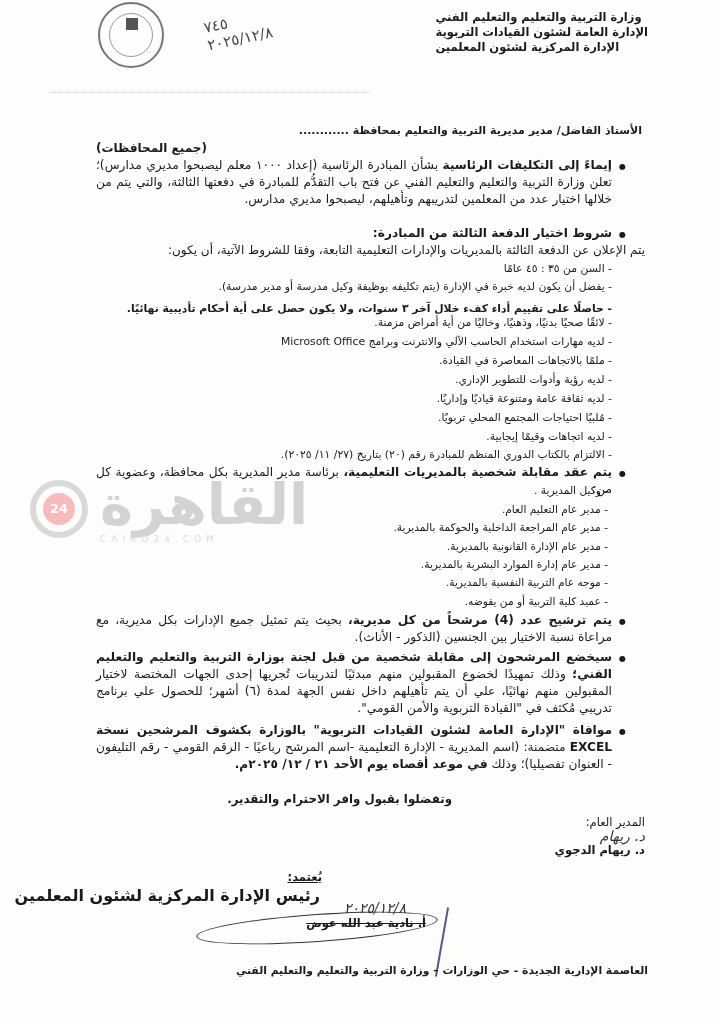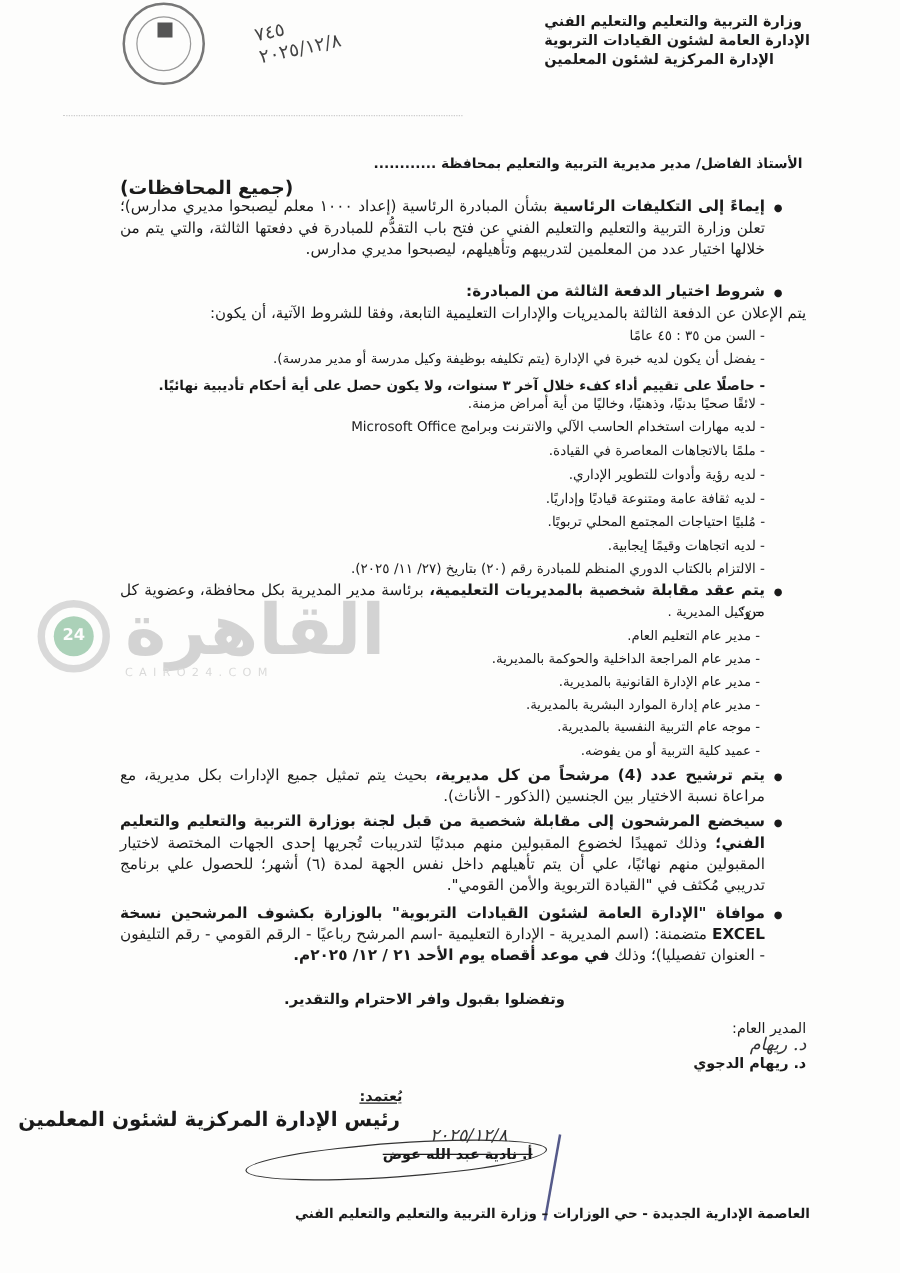--- a/index.html
+++ b/index.html
@@ -18,30 +18,30 @@
   .org div { white-space:nowrap; }
   .seal { top:2px; left:98px; width:66px; height:66px; border:2px solid #777; border-radius:50%; box-sizing:border-box; }
   .seal .inner { position:absolute; inset:9px; border:1px solid #999; border-radius:50%; }
   .seal .eagle { position:absolute; top:14px; left:26px; width:12px; height:12px; background:#555; }
   .handnote { top:12px; left:205px; font-family:"DejaVu Serif", serif; font-size:15px; color:#444; transform:rotate(-12deg); white-space:nowrap; direction:ltr; line-height:18px; }
   .faint { top:92px; left:50px; width:320px; height:10px; border-top:1px dotted #ccc; }
 
   
   .t { right:0; white-space:nowrap; font-size:11.6px; line-height:14px; }
   .addressee { top:124px; right:78px; font-weight:bold; font-size:11px; }
-  .allgov { top:141px; left:96px; font-weight:bold; font-size:15px; }
+  .allgov { top:141px; left:96px; font-weight:bold; font-size:12px; }
   .para { right:108px; left:96px; font-size:12.2px; line-height:17px; white-space:normal; text-align:justify; }
   .bullet::before { content:"●"; position:absolute; right:-14px; font-size:8px; top:1px; }
   .cond { right:108px; font-size:10.8px; line-height:14px; }
   .member { right:112px; font-size:10.6px; line-height:14px; }
 
   
   .wm { top:480px; left:30px; width:180px; height:70px; opacity:0.35; direction:ltr; }
   .wm .clock { position:absolute; left:0; top:0; width:58px; height:58px; border-radius:50%; border:6px solid #999; box-sizing:border-box; }
-  .wm .clock .num { position:absolute; left:7px; top:7px; width:32px; height:32px; border-radius:50%; background:#15803d; color:#fff; font-size:13px; text-align:center; line-height:32px; font-weight:bold; }
+  .wm .clock .num { position:absolute; left:7px; top:7px; width:32px; height:32px; border-radius:50%; background:#ef4444; color:#fff; font-size:13px; text-align:center; line-height:32px; font-weight:bold; }
   .wm .word { position:absolute; left:70px; top:-8px; font-size:56px; font-weight:bold; color:#888; direction:rtl; }
   .wm .site { position:absolute; left:70px; top:54px; font-size:9px; letter-spacing:5px; color:#999; }
 
   
   .closing { top:792px; right:268px; font-weight:bold; font-size:11.8px; }
   .gm { top:815px; right:75px; font-size:11.5px; line-height:14px; }
   .scribble { font-family:"DejaVu Serif", serif; font-style:italic; color:#333; font-size:14px; }
   .approve { top:870px; right:398px; font-weight:bold; font-size:11.5px; text-decoration:underline; }
   .headsign { top:886px; right:400px; font-size:16px; font-weight:bold; white-space:nowrap; }
   .stamp { top:902px; left:226px; width:200px; height:80px; }

